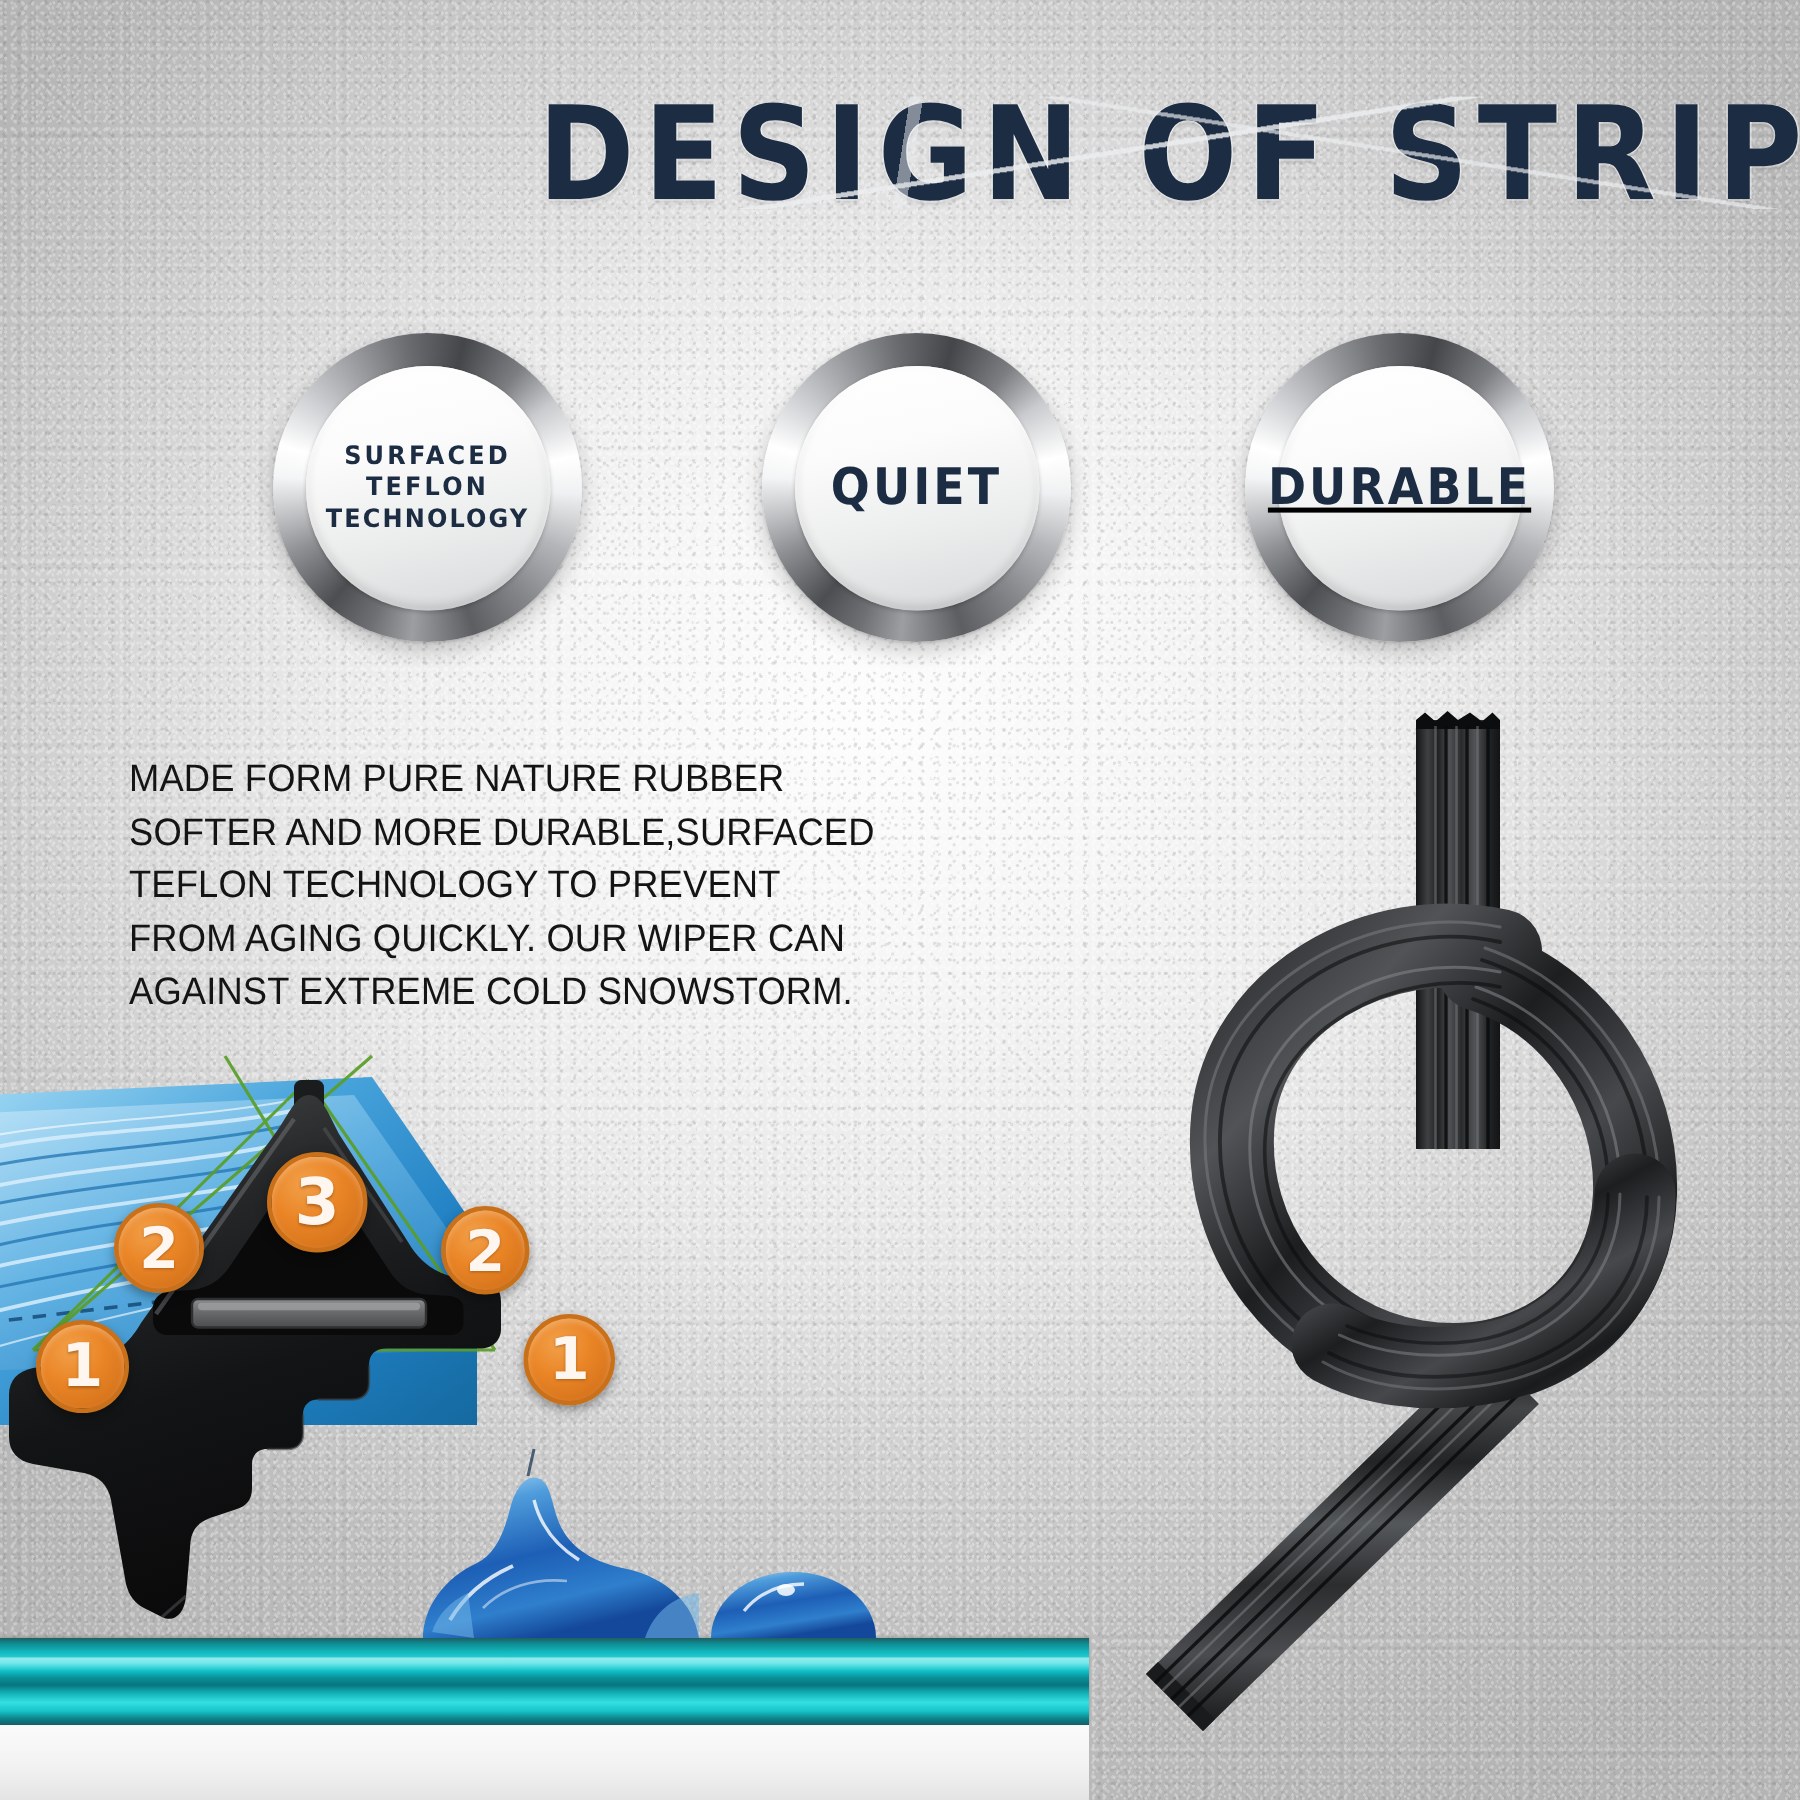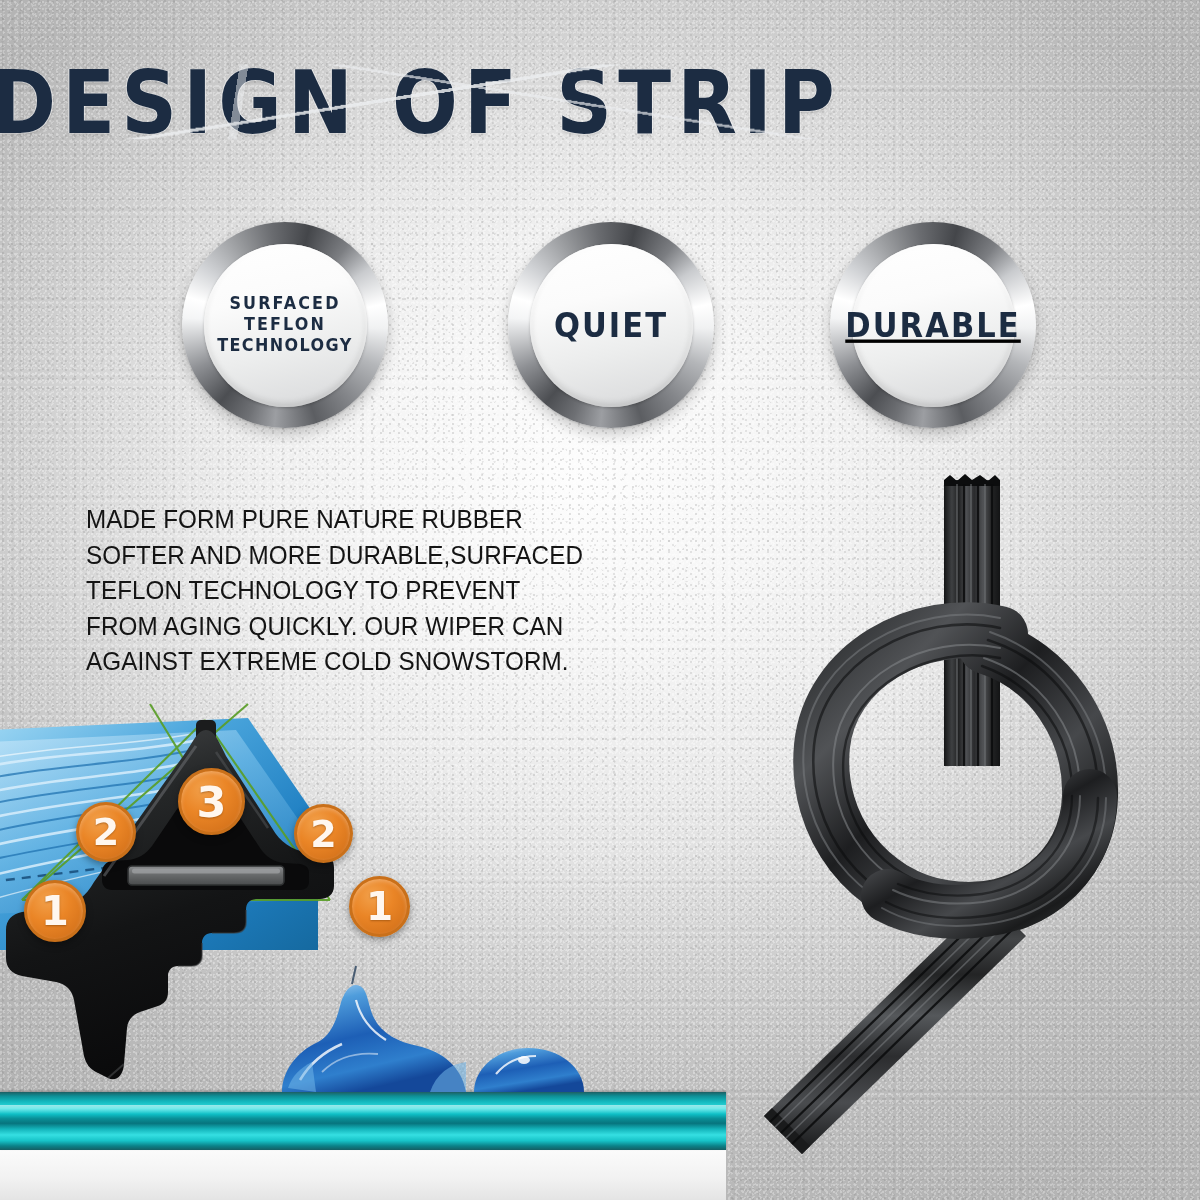--- a/index.html
+++ b/index.html
@@ -38,21 +38,21 @@
     background-size:7px 7px, 9px 9px, 6px 6px, 11px 11px, 8px 8px, 10px 10px, 7px 7px, 13px 13px, 9px 9px, 12px 12px;
   }
   #vignette {
     position:absolute; inset:0; pointer-events:none;
     background:radial-gradient(ellipse 70% 62% at 50% 45%, rgba(0,0,0,0) 42%, rgba(0,0,0,.045) 72%, rgba(0,0,0,.10) 100%);
   }
 
   
   #title-wrap {
     position:absolute; left:0; top:62px; width:1200px;
-    text-align:left; z-index:20;
+    text-align:right; z-index:20;
   }
   #title {
     display:inline-block;
     font-family:"DejaVu Sans", sans-serif;
     font-weight:bold;
     font-size:76px;
     line-height:.95;
     letter-spacing:6px;
     color:#1c2c42;
     transform:scaleX(1.02) scaleY(1.14);

